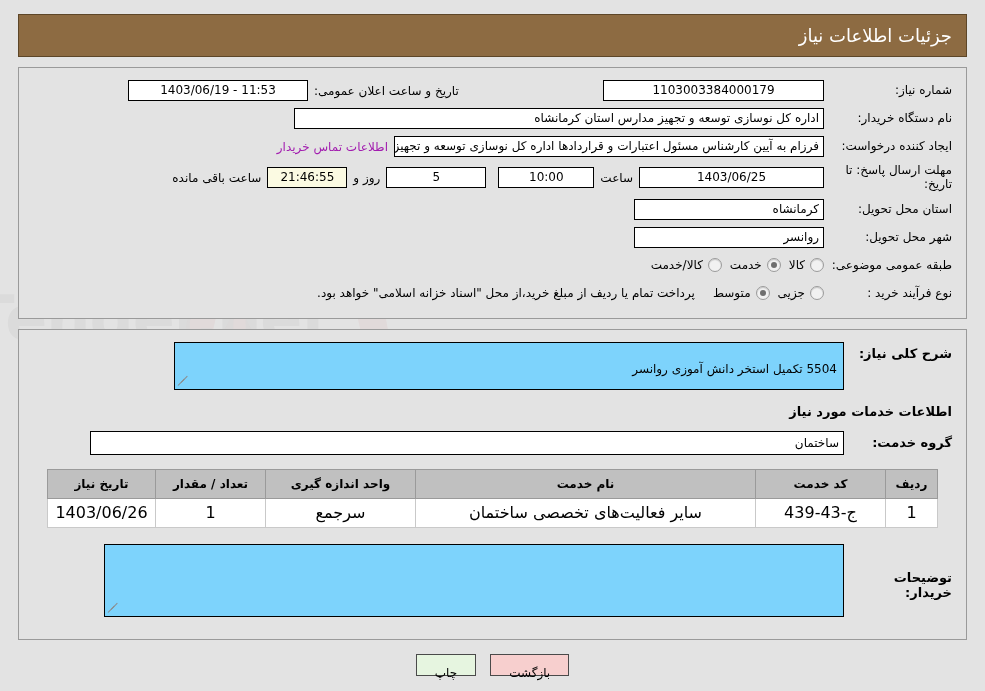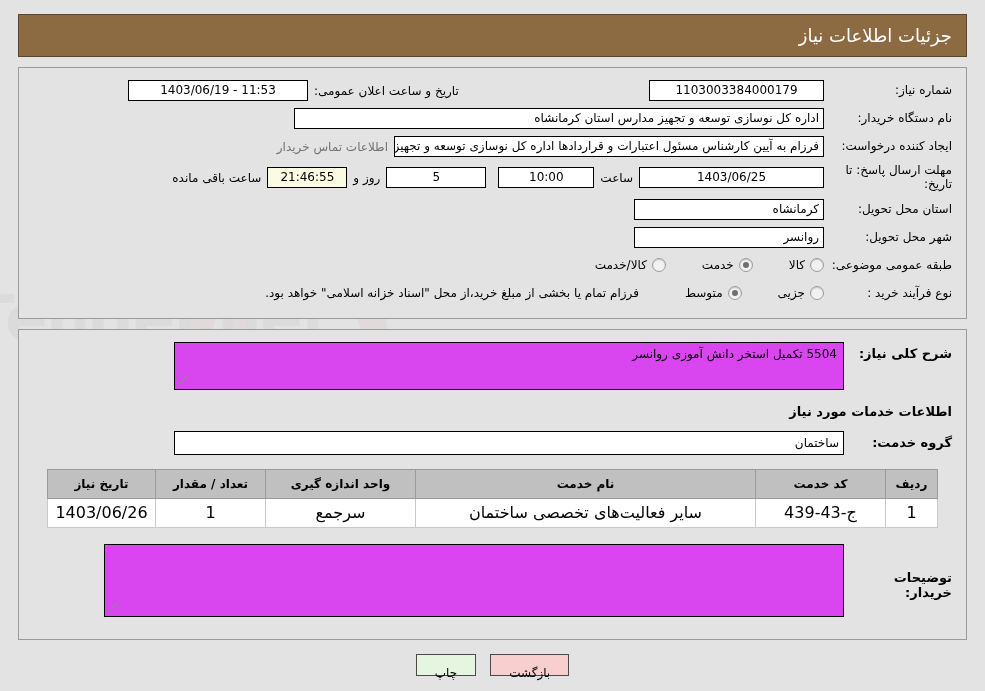--- a/index.html
+++ b/index.html
@@ -98,41 +98,41 @@
   .fld.rt { text-align: right; }
   .fld.yellow { background: #fbfae2; }
 
   .gap { width: 12px; flex: 0 0 12px; }
   .spacer-lbl {
     font-size: 12px;
     padding: 0 6px;
     white-space: nowrap;
   }
   .link {
-    color: #737373;
+    color: #a21caf;
     font-size: 12px;
     white-space: nowrap;
     padding: 0 6px;
     cursor: pointer;
   }
   .note {
     font-size: 12px;
     white-space: nowrap;
     padding-right: 10px;
   }
 
   
   .radio-group {
     display: flex;
     align-items: center;
   }
   .radio-item {
     display: flex;
     align-items: center;
-    margin-left: 36px;
+    margin-left: 8px;
     white-space: nowrap;
   }
   .radio {
     width: 12px;
     height: 12px;
     border-radius: 50%;
     border: 1px solid #9b9b9b;
     background: #f1f1f1;
     box-shadow: inset 0 1px 1px rgba(0,0,0,.18);
     display: inline-block;
@@ -161,25 +161,25 @@
     font-size: 13px;
     font-weight: bold;
     width: 108px;
     flex: 0 0 108px;
     text-align: right;
     padding-left: 8px;
     box-sizing: border-box;
   }
   .textarea-box {
     border: 1px solid #000;
-    background: #d946ef;
+    background: #7dd3fc;
     box-sizing: border-box;
     position: relative;
     font-size: 12px;
-    padding: 4px 6px;
+    padding: 19px 6px;
     text-align: right;
     color: #000;
     overflow: hidden;
   }
   .grip {
     position: absolute;
     left: 3px; bottom: 2px;
     width: 10px; height: 10px;
     pointer-events: none;
   }
@@ -261,21 +261,21 @@
 <div id="page">
 
   <div class="header-bar">
     <span class="title">جزئیات اطلاعات نیاز</span>
   </div>
 
   <div class="panel top">
 
     <div class="row">
       <div class="lbl">شماره نیاز:</div>
-      <div class="fld" style="width:175px">1103003384000179</div>
+      <div class="fld" style="width:221px">1103003384000179</div>
       <div style="flex:1"></div>
       <div class="spacer-lbl">تاریخ و ساعت اعلان عمومی:</div>
       <div class="fld" style="width:180px">11:53 - 1403/06/19</div>
       <div style="width:95px"></div>
     </div>
 
     <div class="row">
       <div class="lbl">نام دستگاه خریدار:</div>
       <div class="fld rt" style="width:530px">اداره کل نوسازی  توسعه و تجهیز مدارس استان کرمانشاه</div>
     </div>
@@ -331,21 +331,21 @@
       <div class="radio-group">
         <div class="radio-item">
           <span class="radio"></span>
           <span class="radio-label">جزیی</span>
         </div>
         <div class="radio-item">
           <span class="radio on"></span>
           <span class="radio-label">متوسط</span>
         </div>
       </div>
-      <div class="note">فرزام تمام یا بخشی از مبلغ خرید،از محل "اسناد خزانه اسلامی" خواهد بود.</div>
+      <div class="note">پرداخت تمام یا ردیف از مبلغ خرید،از محل "اسناد خزانه اسلامی" خواهد بود.</div>
     </div>
 
   </div>
 
   <div class="panel" style="padding:12px 14px 14px 14px;">
 
     <div class="row" style="align-items:flex-start; margin-bottom:6px">
       <div class="big-lbl" style="padding-top:4px">شرح کلی نیاز:</div>
       <div class="textarea-box" style="width:670px;height:48px">
         <span>5504 تکمیل استخر دانش آموزی روانسر</span>
@@ -353,21 +353,21 @@
             <i style="top:8px;left:0"></i>
             <i style="top:5px;left:3px"></i>
           </span>
       </div>
     </div>
 
     <div class="sec-title">اطلاعات خدمات مورد نیاز</div>
 
     <div class="row" style="margin-bottom:0">
       <div class="big-lbl">گروه خدمت:</div>
-      <div class="fld rt" style="width:670px;height:24px;line-height:22px">ساختمان</div>
+      <div class="fld rt" style="width:754px;height:24px;line-height:22px">ساختمان</div>
     </div>
 
     <table class="items">
       <colgroup>
         <col style="width:52px">
         <col style="width:130px">
         <col style="width:340px">
         <col style="width:150px">
         <col style="width:110px">
         <col style="width:108px">

